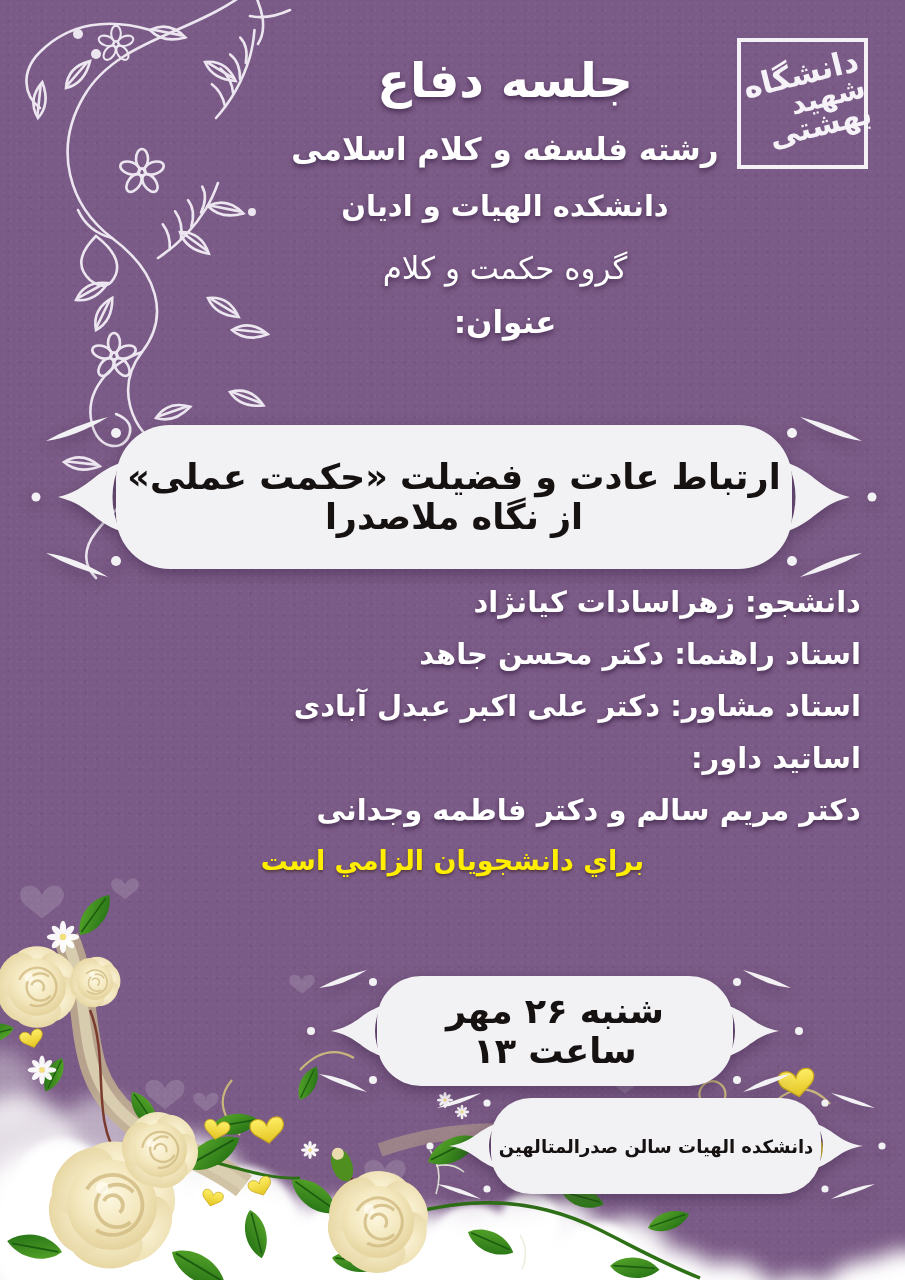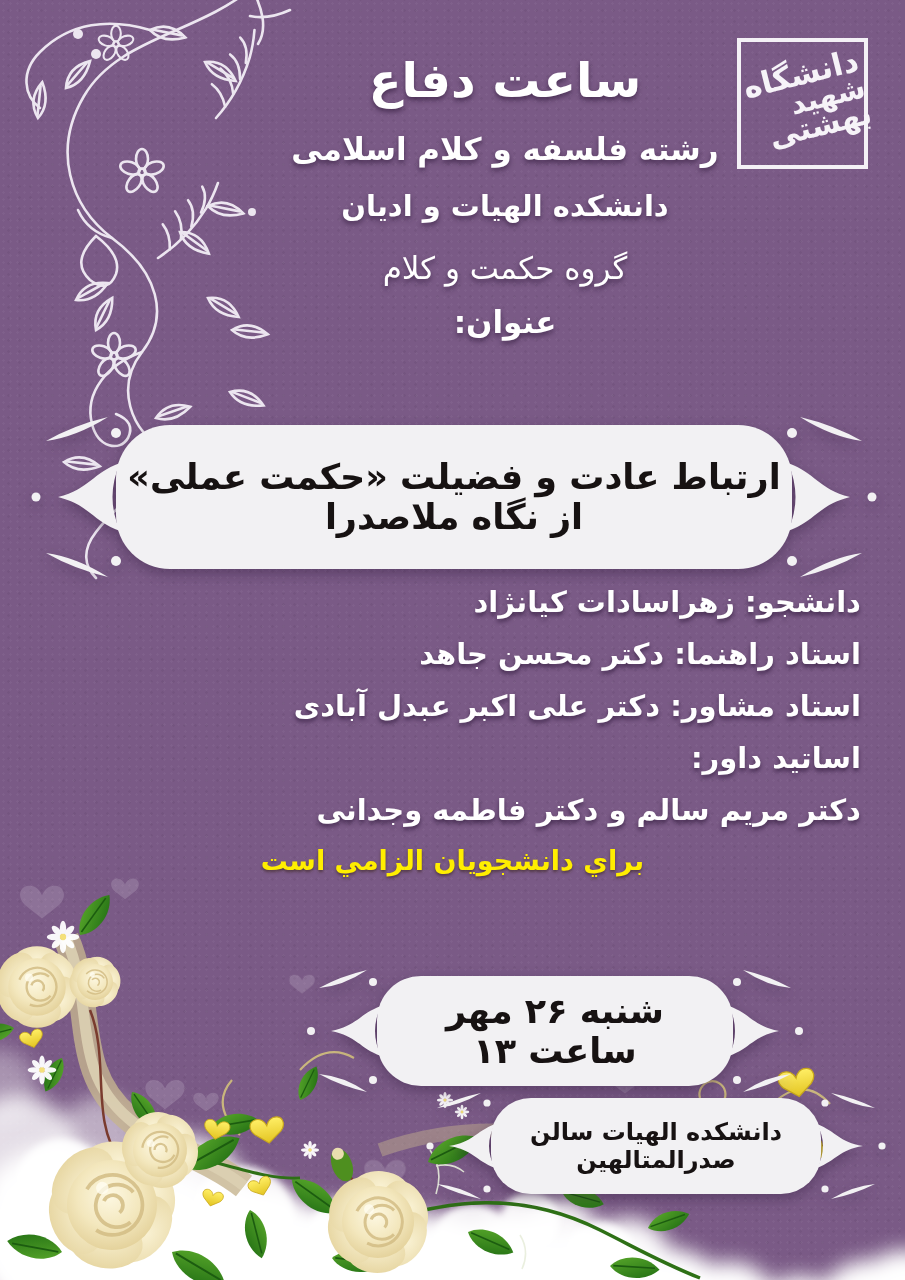--- a/index.html
+++ b/index.html
@@ -50,21 +50,21 @@
   .banner svg{position:absolute;inset:0;filter:drop-shadow(0 5px 7px rgba(35,15,45,.35));}
   .banner .banner-text{
     position:absolute;inset:0;display:flex;align-items:center;justify-content:center;
     direction:rtl;text-align:center;color:#171212;font-weight:700;
   }
   .title-banner{left:28px;top:413px;width:852px;height:168px;}
   .title-banner .banner-text{padding:0 95px;font-size:35px;}
   .date-banner{left:305px;top:966px;width:500px;height:130px;}
   .date-banner .banner-text{padding:0 85px;font-size:35px;}
   .loc-banner{left:425px;top:1090px;width:462px;height:112px;}
-  .loc-banner .banner-text{padding:0 72px;font-size:24px;}
+  .loc-banner .banner-text{padding:0 72px;font-size:18px;}
   
   .info-block{
     left:46px;top:585px;width:815px;
     direction:rtl;text-align:right;color:#ffffff;z-index:4;
     text-shadow:0 3px 4px rgba(30,10,40,.55);
   }
   .info-line{font-size:29px;font-weight:700;line-height:34px;margin:0 0 18px;}
   
   .note-block{
     left:0;top:845px;width:905px;text-align:center;direction:rtl;
@@ -139,21 +139,21 @@
 
   <div class="abs logo-box">
     <div class="logo-inner">
       <span class="l1">دانشگاه</span>
       <span class="l2">شهید</span>
       <span class="l3">بهشتی</span>
     </div>
   </div>
 
   <div class="abs header-block">
-    <h1 class="h-session">ساعت دفاع</h1>
+    <h1 class="h-session">جلسه دفاع</h1>
     <div class="h-field">رشته فلسفه و کلام اسلامی</div>
     <div class="h-faculty">دانشکده الهیات و ادیان</div>
     <div class="h-dept">گروه  حکمت و کلام</div>
     <div class="h-label">عنوان:</div>
   </div>
 
   <div class="abs banner title-banner">
     <svg viewBox="0 0 852 168">
       <g fill="#f2f1f3">
         <rect x="88" y="12" width="676" height="144" rx="54"></rect>

